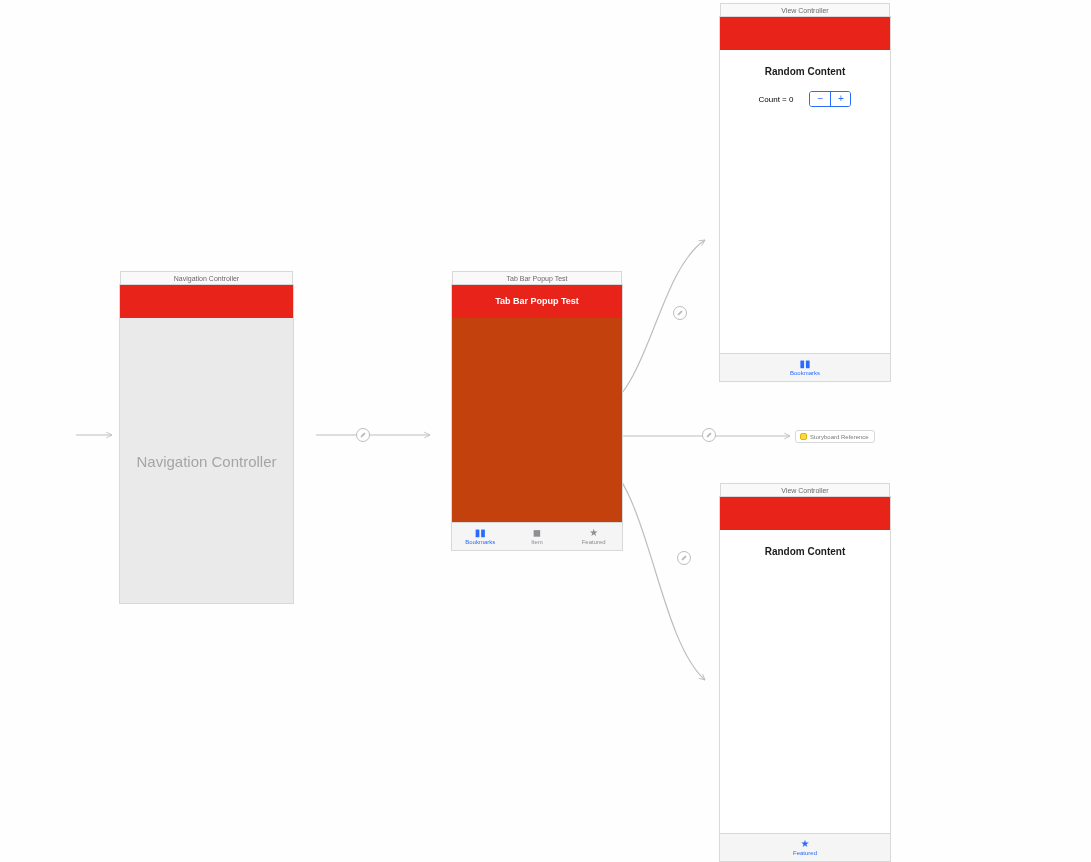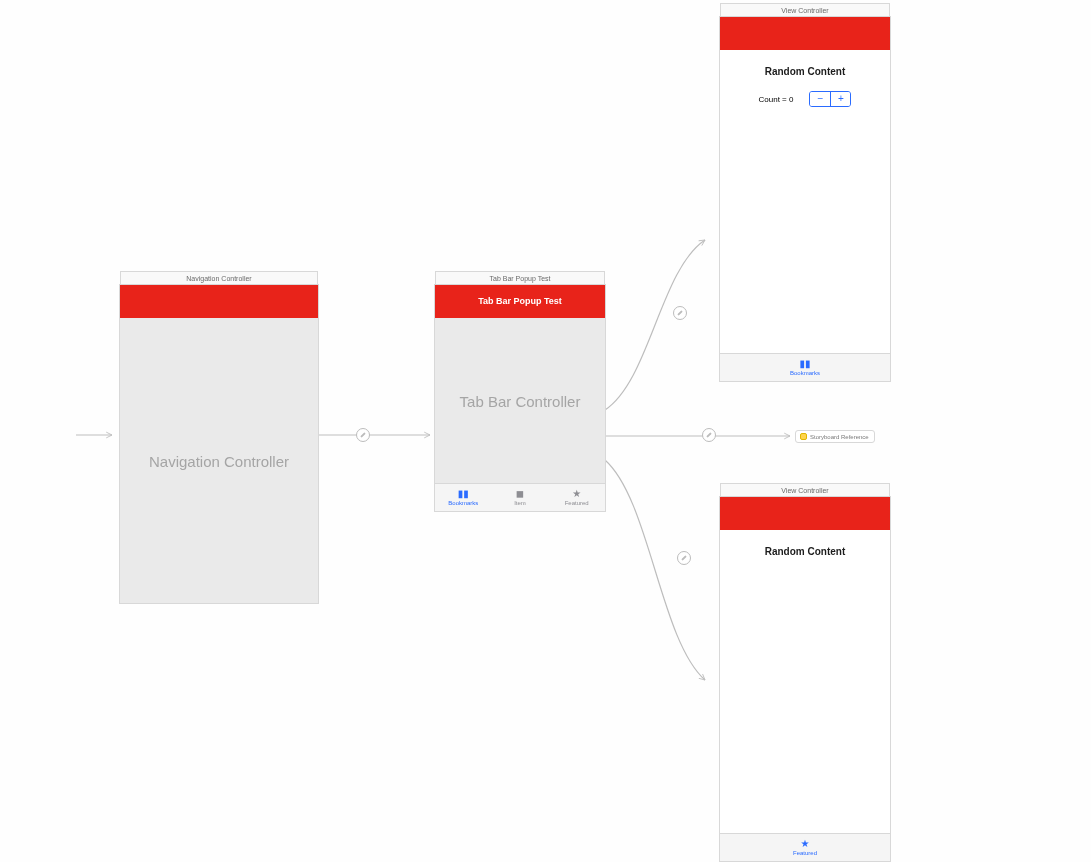--- a/index.html
+++ b/index.html
@@ -197,34 +197,31 @@
   <line x1="605" y1="436" x2="790" y2="436" stroke="#bdbdbd" stroke-width="1.2" marker-end="url(#arrow)"></line>
 
   <path d="M605 460 C 650 500, 660 640, 705 680" fill="none" stroke="#bdbdbd" stroke-width="1.2" marker-end="url(#arrow)"></path>
 </svg>
 
 <div class="segue-badge" style="left:356px; top:428px;"></div>
 <div class="segue-badge" style="left:673px; top:306px;"></div>
 <div class="segue-badge" style="left:702px; top:428px;"></div>
 <div class="segue-badge" style="left:677px; top:551px;"></div>
 
-<div class="scene" style="left:119px; top:284px; width:200px; height:320px;">
+<div class="scene" style="left:119px; top:284px; width:175px; height:320px;">
   <div class="scene-title">Navigation Controller</div>
   <div class="navbar"></div>
   <div class="vc-body">
     <div class="center-label">Navigation Controller</div>
   </div>
 </div>
 
-<div class="scene" style="left:434px; top:284px; width:172px; height:228px;">
+<div class="scene" style="left:451px; top:284px; width:172px; height:267px;">
   <div class="scene-title">Tab Bar Popup Test</div>
   <div class="navbar">Tab Bar Popup Test</div>
-  <div class="vc-body" style="bottom:28px;">
-    <div class="center-label">Tab Bar Controller</div>
-  </div>
   <div class="tabbar" id="tabbar-main">
       <div class="tab-item active">
         <span class="tab-icon">▮▮</span>
         <span>Bookmarks</span>
       </div>
       <div class="tab-item">
         <span class="tab-icon">◼</span>
         <span>Item</span>
       </div>
       <div class="tab-item">

